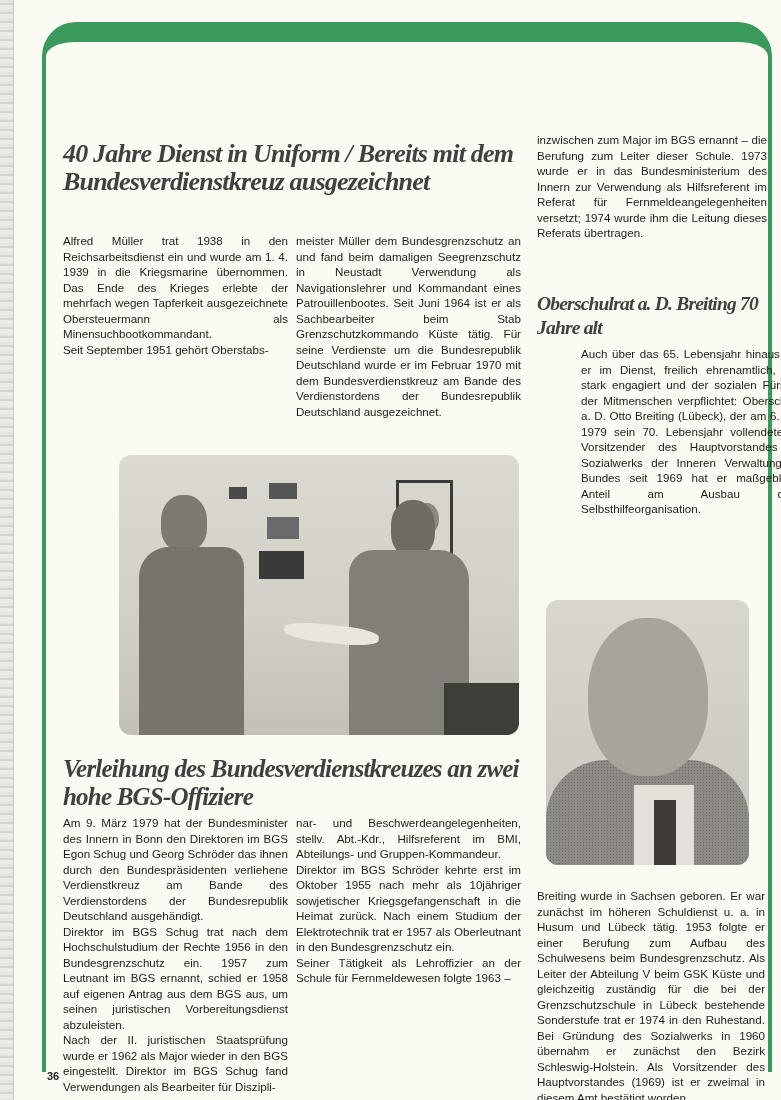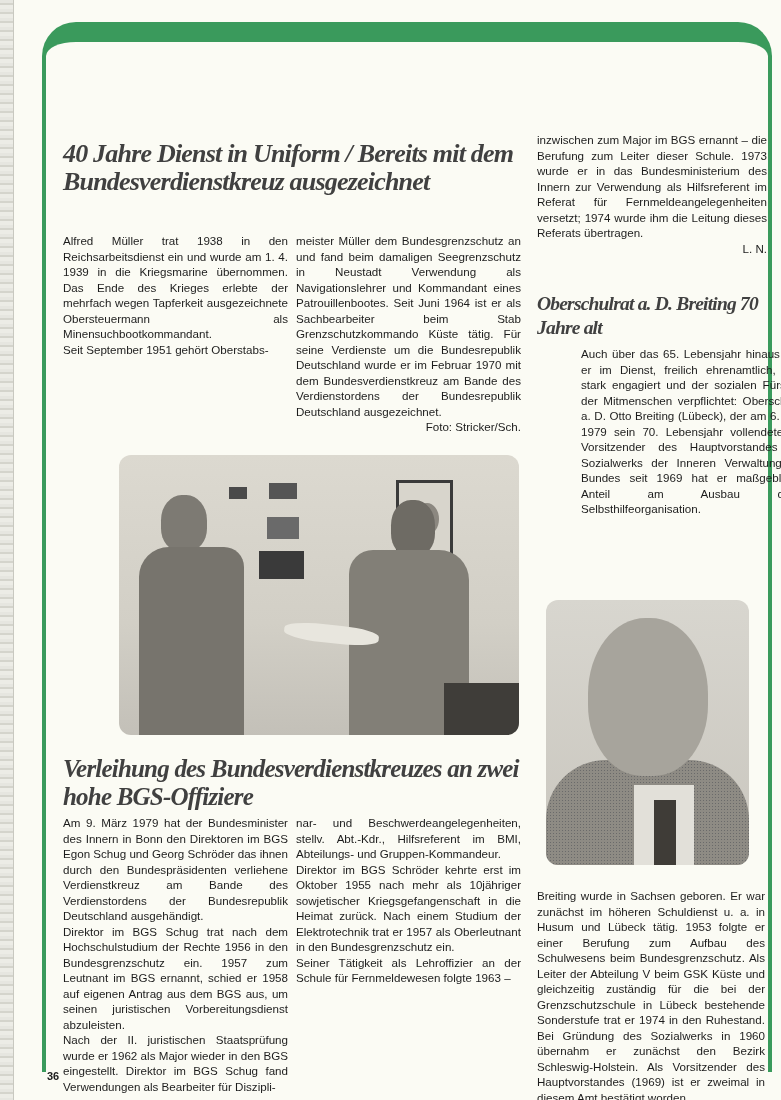--- a/index.html
+++ b/index.html
@@ -54,21 +54,20 @@
 
 <h1 class="headline h1">40 Jahre Dienst in Uniform / Bereits mit dem Bundesverdienstkreuz ausgezeichnet</h1>
 
 <div class="col" style="left:63px; top:233px; width:225px;">
   <p>Alfred Müller trat 1938 in den Reichsarbeitsdienst ein und wurde am 1. 4. 1939 in die Kriegsmarine übernommen. Das Ende des Krieges erlebte der mehrfach wegen Tapferkeit ausgezeichnete Obersteuermann als Minensuchbootkommandant.</p>
   <p>Seit September 1951 gehört Oberstabs-</p>
 </div>
 
 <div class="col" style="left:296px; top:233px; width:225px;">
   <p>meister Müller dem Bundesgrenzschutz an und fand beim damaligen Seegrenzschutz in Neustadt Verwendung als Navigationslehrer und Kommandant eines Patrouillenbootes. Seit Juni 1964 ist er als Sachbearbeiter beim Stab Grenzschutzkommando Küste tätig. Für seine Verdienste um die Bundesrepublik Deutschland wurde er im Februar 1970 mit dem Bundesverdienstkreuz am Bande des Verdienstordens der Bundesrepublik Deutschland ausgezeichnet.</p>
-  <p class="right-align">Foto: Stricker/Sch.</p>
 </div>
 
 <div class="photo photo1">
   <div style="position:absolute; left:277px; top:25px; width:57px; height:86px; border:3px solid #3a3a3a; background:#d8d5cc;">
     <div style="position:absolute; left:16px; top:20px; width:24px; height:32px; border-radius:50%; background:#8c8880;"></div>
   </div>
   <div style="position:absolute; left:110px; top:32px; width:18px; height:12px; background:#4a4a4a;"></div>
   <div style="position:absolute; left:150px; top:28px; width:28px; height:16px; background:#555;"></div>
   <div style="position:absolute; left:148px; top:62px; width:32px; height:22px; background:#6a6a6a;"></div>
   <div style="position:absolute; left:140px; top:96px; width:45px; height:28px; background:#3a3a3a;"></div>
@@ -79,21 +78,20 @@
   <div style="position:absolute; left:200px; top:45px; width:150px; height:240px;">
     <div style="position:absolute; left:72px; top:0; width:44px; height:56px; border-radius:45% 45% 40% 40%; background:#6e6b64;"></div>
     <div style="position:absolute; left:30px; top:50px; width:120px; height:200px; border-radius:24px 30px 0 0; background:#827f77;"></div>
   </div>
   <div style="position:absolute; left:165px; top:170px; width:95px; height:18px; background:#e8e6de; transform:rotate(6deg); border-radius:40%;"></div>
   <div style="position:absolute; left:325px; top:228px; width:75px; height:52px; background:#3f3d39;"></div>
 </div>
 
 <div class="col" style="left:537px; top:132px; width:230px;">
   <p>inzwischen zum Major im BGS ernannt – die Berufung zum Leiter dieser Schule. 1973 wurde er in das Bundesministerium des Innern zur Verwendung als Hilfsreferent im Referat für Fernmeldeangelegenheiten versetzt; 1974 wurde ihm die Leitung dieses Referats übertragen.</p>
-  <p class="right-align">L. N.</p>
 </div>
 
 <h2 class="headline h2">Oberschulrat a. D. Breiting 70 Jahre alt</h2>
 
 <div class="col" style="left:537px; top:346px; width:228px;margin-left:44px;">
   <p>Auch über das 65. Lebensjahr hinaus blieb er im Dienst, freilich ehrenamtlich, doch stark engagiert und der sozialen Fürsorge der Mitmenschen verpflichtet: Oberschulrat a. D. Otto Breiting (Lübeck), der am 6. März 1979 sein 70. Lebensjahr vollendete. Als Vorsitzender des Hauptvorstandes des Sozialwerks der Inneren Verwaltung des Bundes seit 1969 hat er maßgeblichen Anteil am Ausbau dieser Selbsthilfeorganisation.</p>
 </div>
 
 <div class="photo photo2">
   <div class="halftone" style="position:absolute; left:0; top:160px; width:203px; height:105px; border-radius:60px 60px 0 0; background-color:#8e8b84;"></div>

